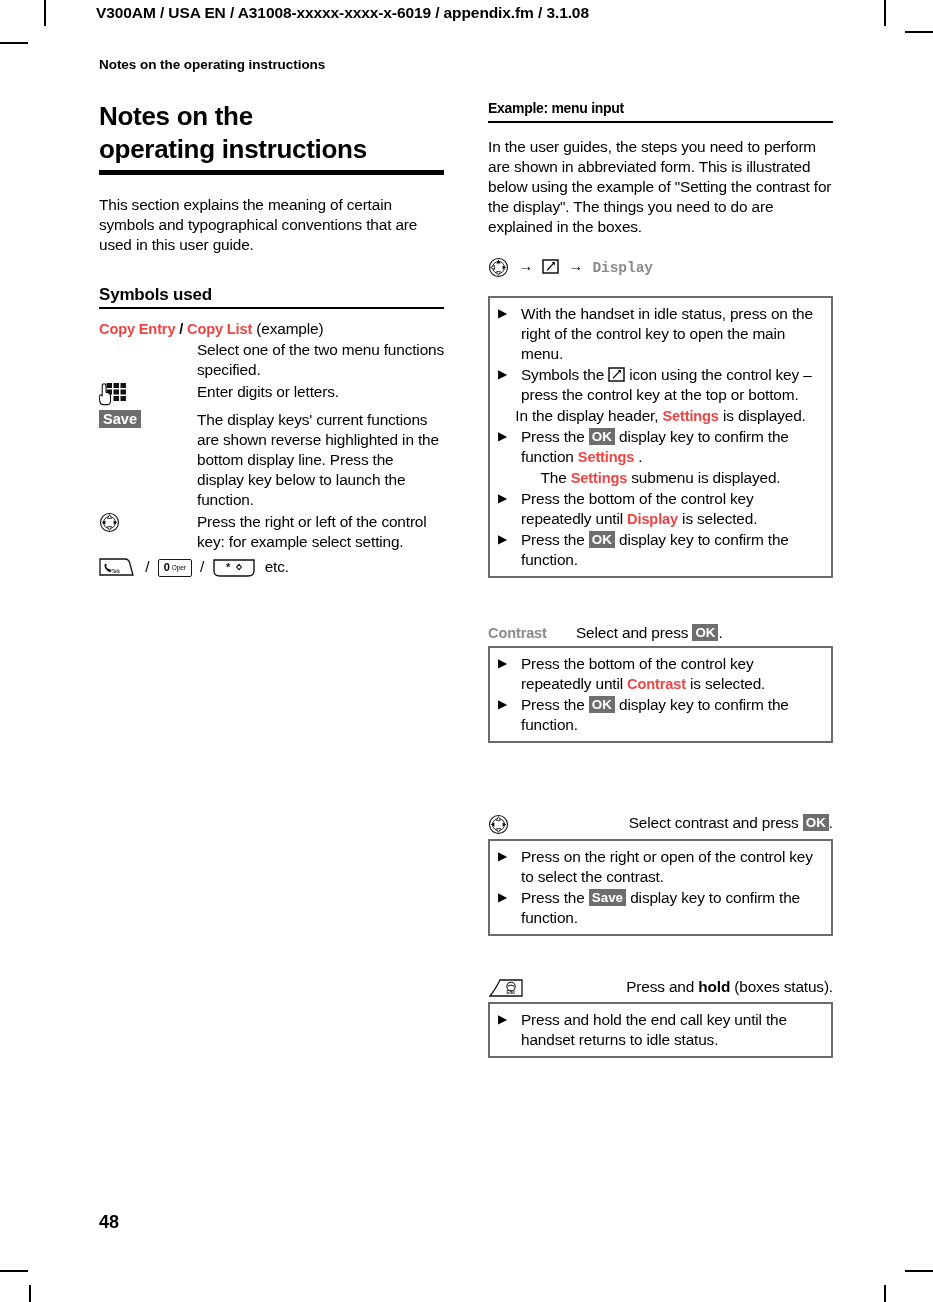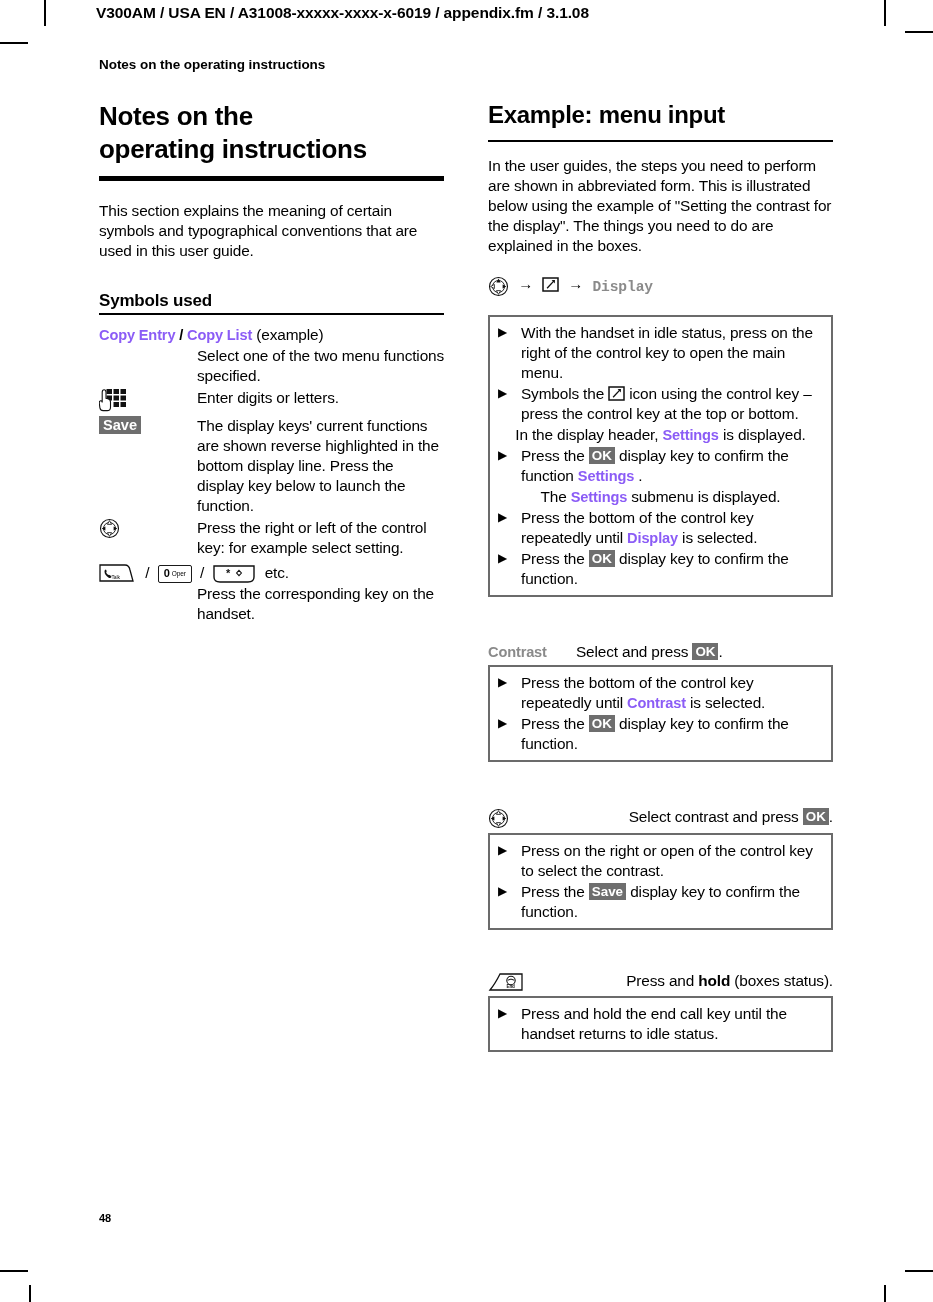--- a/index.html
+++ b/index.html
@@ -52,21 +52,21 @@
   }
   .col-left  { left: 99px;  }
   .col-right { left: 488px; }
 
   h1.title {
     margin: 0;
     font-size: 26px;
     font-weight: bold;
     line-height: 1.28;
     letter-spacing: -0.3px;
-    padding-bottom: 9px;
+    padding-bottom: 3px;
   }
   h1.title.rule-thick { border-bottom: 5px solid #000; }
   h1.title.rule-thin  { border-bottom: 2.5px solid #000; }
 
   h2.subtitle {
     margin: 0;
     font-size: 17px;
     font-weight: bold;
     letter-spacing: -0.2px;
     padding-bottom: 2px;
@@ -94,21 +94,21 @@
     letter-spacing: -0.15px;
   }
   .sym-table td {
     vertical-align: top;
     padding: 0 0 2px 0;
   }
   .sym-table td.key { width: 92px; padding-right: 6px; }
   .sym-table td.desc { }
   .sym-table tr.full td { padding-bottom: 1px; }
 
-  .gray { color: #8b5cf6; }
+  .gray { color: #ef4444; }
 
   
   .chip {
     display: inline-block;
     background: #6e6e6e;
     color: #ffffff;
     font-size: 13.4px;
     font-weight: bold;
     line-height: 1.12;
     padding: 1px 3px 1px 3px;
@@ -241,21 +241,21 @@
     font-size: 14.6px;
   }
   .steprow .lbl.icononly { color: #000; }
   .steprow .txt { flex: 1 1 auto; }
 
   
   .pageno {
     position: absolute;
     left: 99px;
     top: 1212px;
-    font-size: 11px;
+    font-size: 18px;
     font-weight: bold;
   }
 </style>
 </head>
 <body>
 
 <div class="crop v" style="left:44px; top:0px;"></div>
 <div class="crop h" style="left:0px; top:42px;"></div>
 <div class="crop v" style="left:884px; top:0px;"></div>
 <div class="crop h" style="left:905px; top:31px;"></div>
@@ -355,31 +355,27 @@
           <span class="key-star">
             <svg width="44" height="18" viewBox="0 0 44 18">
               <path d="M2,1 L42,1 L42,12 Q42,17 36,17 L8,17 Q2,17 2,12 Z" fill="#fff" stroke="#111" stroke-width="1.4"></path>
               <text x="14" y="12" font-family="'Liberation Sans',sans-serif" font-size="11" font-weight="bold" fill="#111">*</text>
               <polygon points="27,5.4 29.4,8 27,10.6 24.6,8" fill="none" stroke="#111" stroke-width="1.1"></polygon>
             </svg>
           </span>
           <span style="font-size:15.4px;">&nbsp;</span><span style="font-size:15.4px;">etc.</span>
         </td>
       </tr>
-      <tr>
-        <td class="key"></td>
-        <td class="desc">Press the corresponding key on the handset.</td>
-      </tr>
     </tbody>
   </table>
 </div>
 
 <div class="col col-right">
 
-  <h1 class="title rule-thin" style="font-size:24px;">Example: menu input</h1>
+  <h1 class="title rule-thin" style="font-size:14px;">Example: menu input</h1>
 
   <div class="gap-14"></div>
 
   <p class="body">In the user guides, the steps you need to perform are shown in abbreviated form. This is illustrated below using the example of "Setting the contrast for the display". The things you need to do are explained in the boxes.</p>
 
   <div class="gap-20"></div>
 
   <div class="navline">
     <span class="ctrl">
       <svg width="21" height="21" viewBox="0 0 21 21">
@@ -465,21 +461,21 @@
         <svg width="21" height="21" viewBox="0 0 21 21">
           <circle cx="10.5" cy="10.5" r="9" fill="#fff" stroke="#111" stroke-width="1.1"></circle>
           <circle cx="10.5" cy="10.5" r="6" fill="#fff" stroke="#111" stroke-width="0.9"></circle>
           <polygon points="2.6,10.5 6.4,8.4 6.4,12.6" fill="#111"></polygon>
           <polygon points="18.4,10.5 14.6,8.4 14.6,12.6" fill="#111"></polygon>
           <polygon points="10.5,2.6 12.6,6.4 8.4,6.4" fill="#fff" stroke="#111" stroke-width="0.8"></polygon>
           <polygon points="10.5,18.4 8.4,14.6 12.6,14.6" fill="#fff" stroke="#111" stroke-width="0.8"></polygon>
         </svg>
       </span>
     </span>
-    <span class="txt" style="text-align:right;"><span>Select contrast and press </span><span class="chip">OK</span><span>.</span></span>
+    <span class="txt" style="text-align:right;margin-top:25px;"><span>Select contrast and press </span><span class="chip">OK</span><span>.</span></span>
   </div>
 
   <div class="abox">
     <div class="step">
       <span class="bullet">▶</span>
       <span class="steptext">Press on the right or open of the control key to select the contrast.</span>
     </div>
     <div class="step">
       <span class="bullet">▶</span>
       <span class="steptext"><span>Press the </span><span class="chip">Save</span><span> display key to confirm the function.</span></span>

